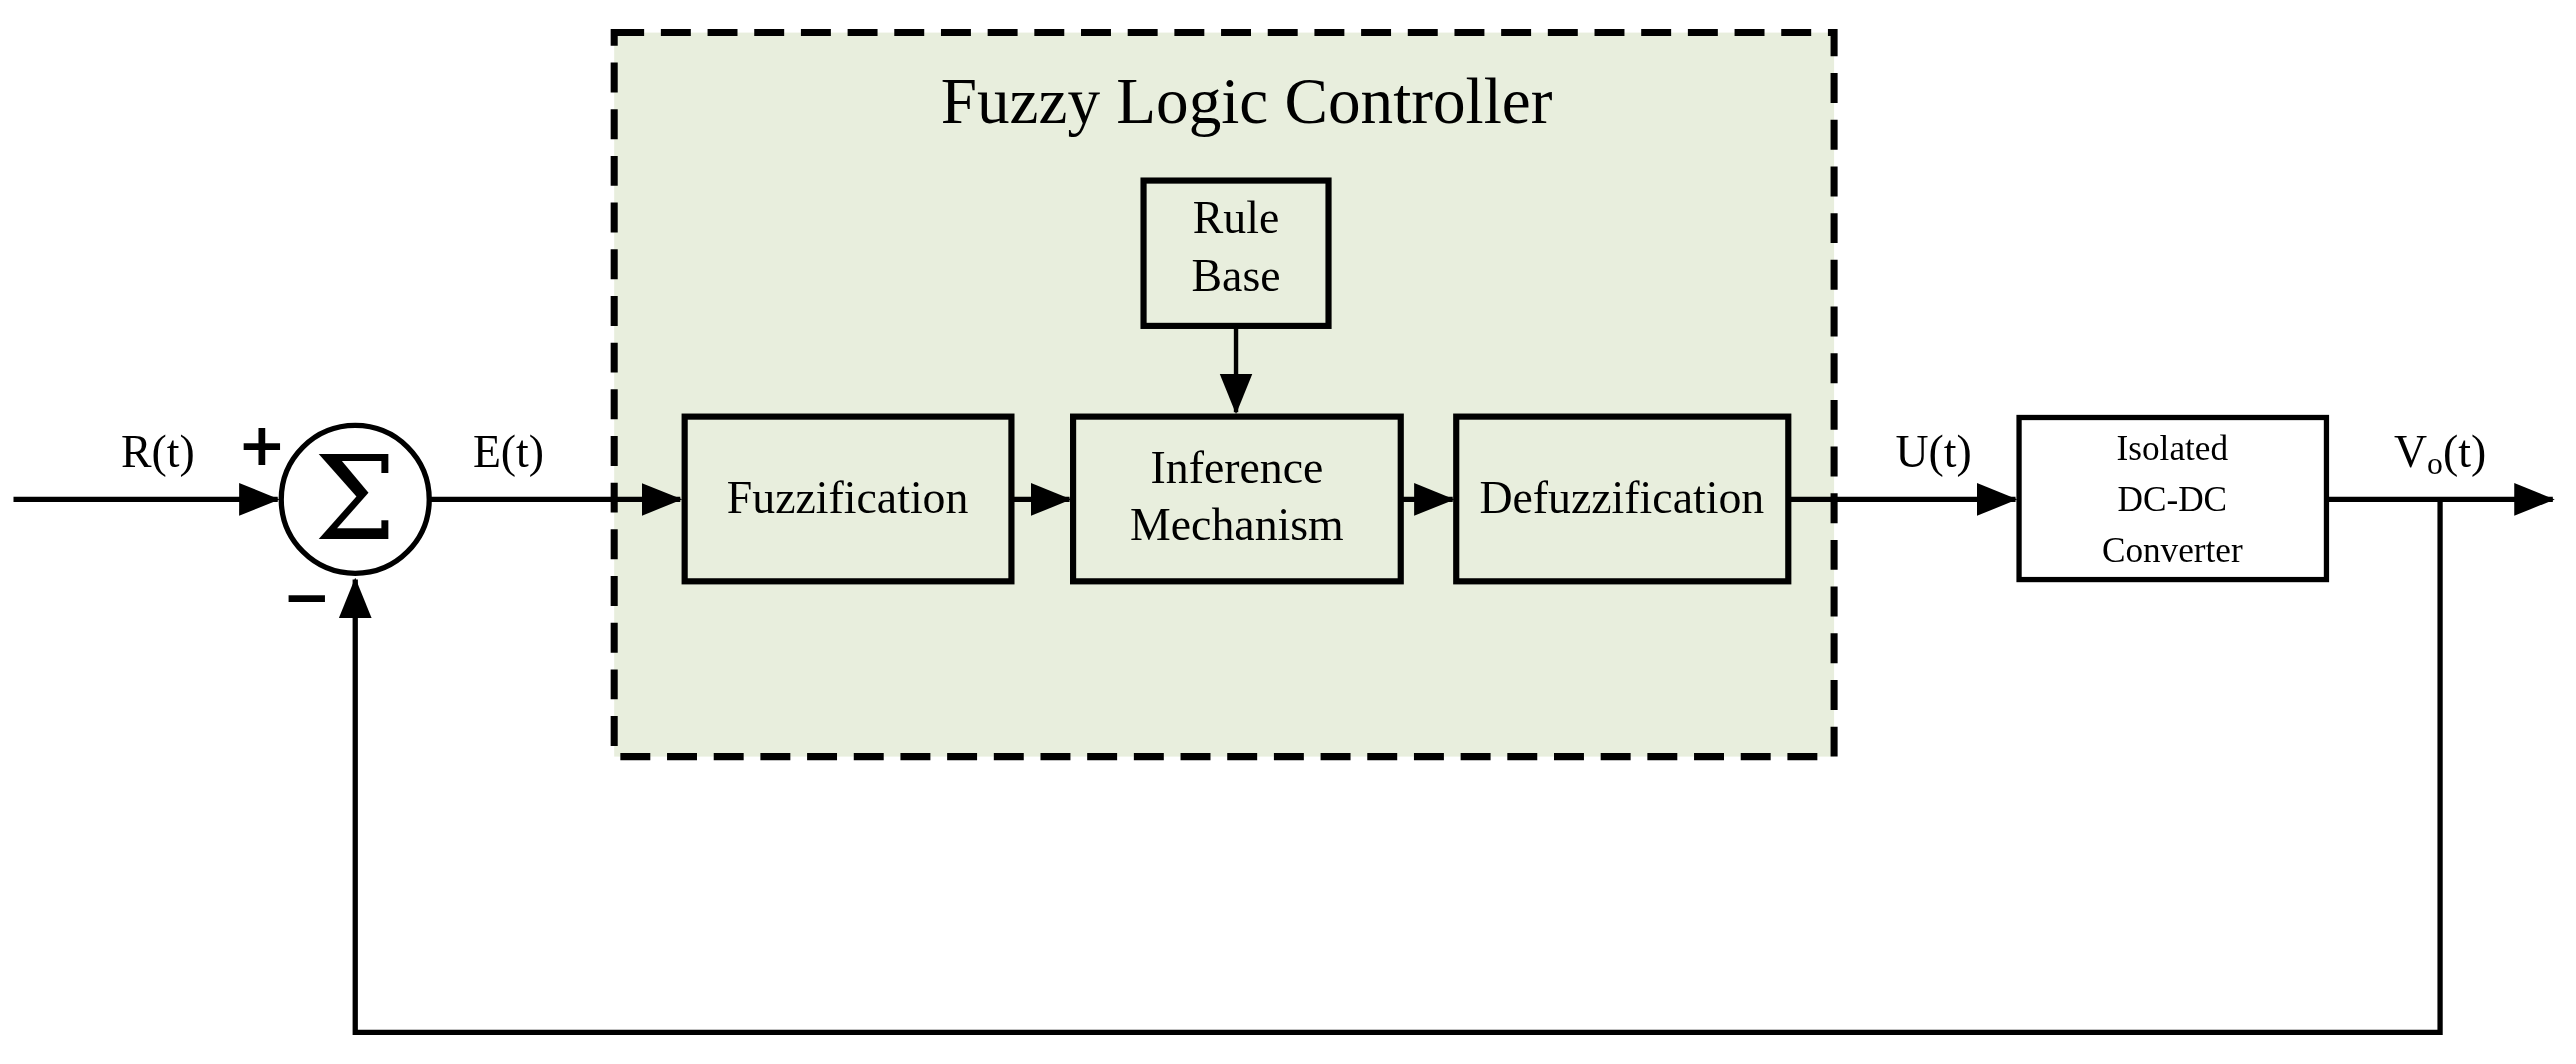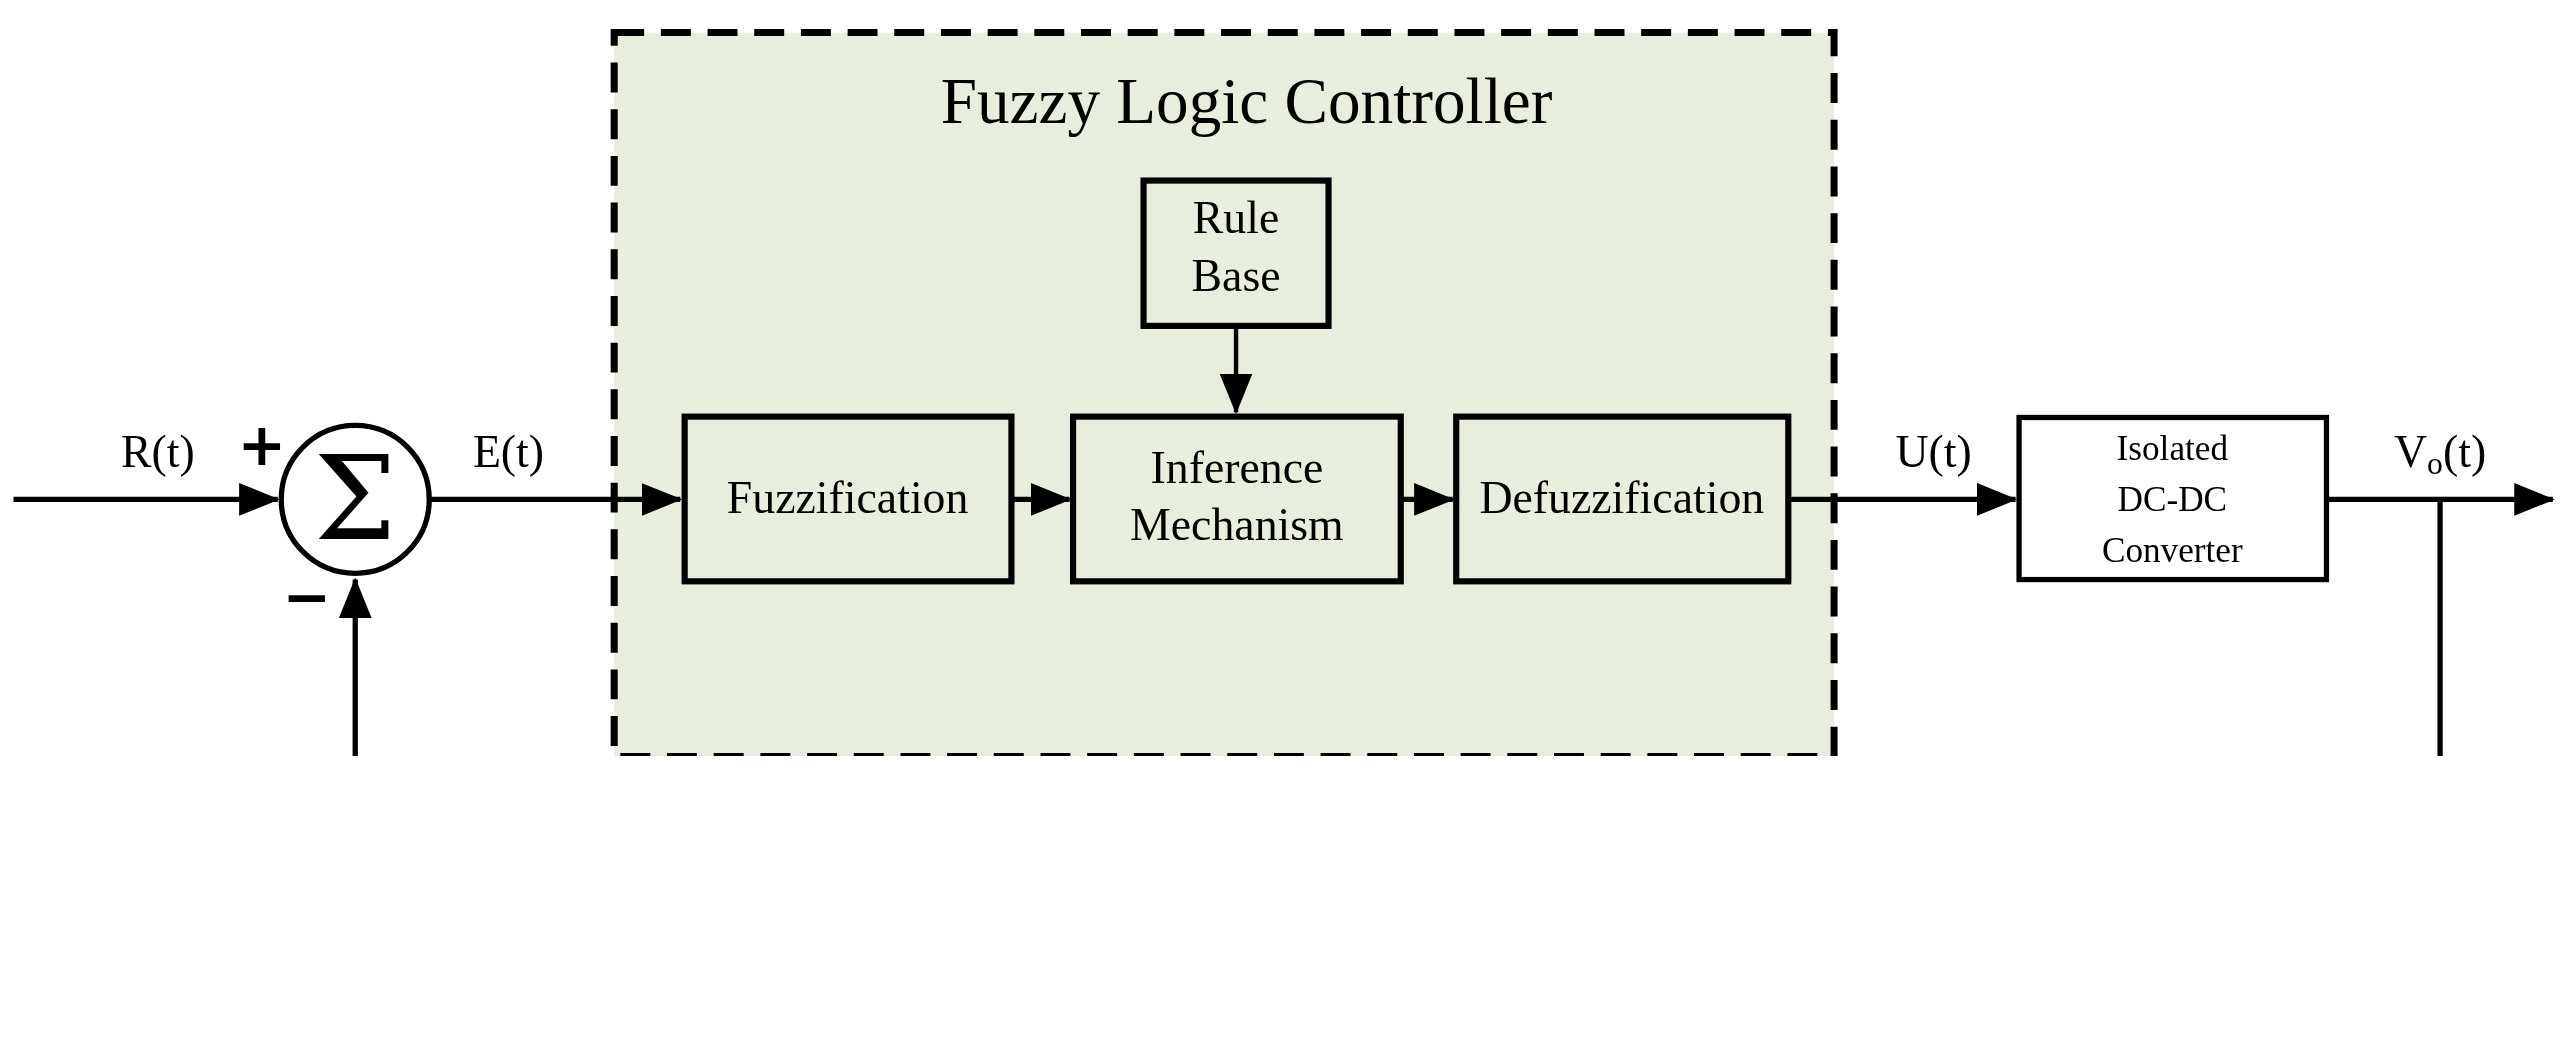--- a/index.html
+++ b/index.html
@@ -1,16 +1,16 @@
 <!DOCTYPE html>
 <html style="font-size:14px"><head>
 <meta charset="utf-8">
 <style>
   html, body { margin: 0; padding: 0; background: #ffffff; }
-  .stage { width: 2576px; height: 756px; position: relative; background: #ffffff; }
+  .stage { width: 2576px; height: 1064px; position: relative; background: #ffffff; }
   svg { display: block; }
 
   .box      { fill: none; stroke: #000000; stroke-width: 7; }
   .box-thin { fill: #ffffff; stroke: #000000; stroke-width: 6; }
   .wire     { stroke: #000000; stroke-width: 6; fill: none; }
   .wire-thin{ stroke: #000000; stroke-width: 5; fill: none; }
 
   .lbl {
     font-family: "Liberation Serif", "DejaVu Serif", serif;
     fill: #000000;

